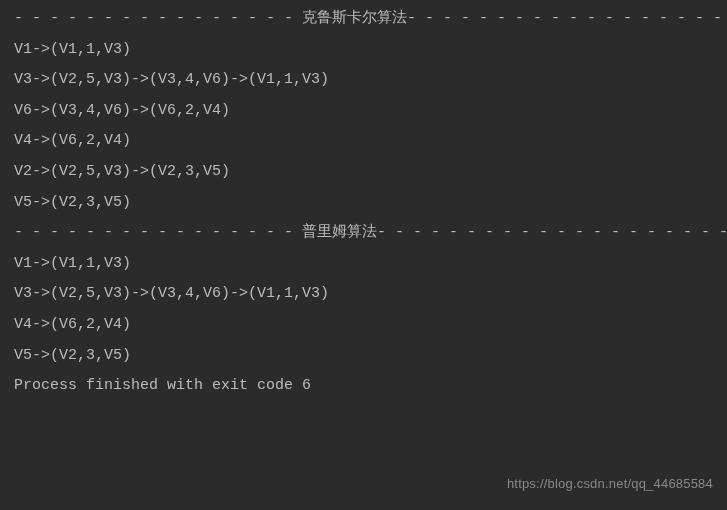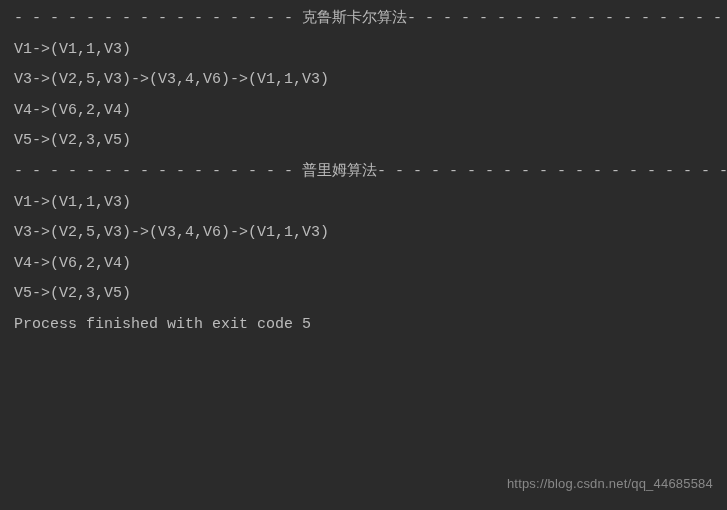--- a/index.html
+++ b/index.html
@@ -32,24 +32,26 @@
       letter-spacing: 0.2px;
     }
   </style>
 </head>
 <body>
 
 <div>
   <div class="line">- - - - - - - - - - - - - - - - 克鲁斯卡尔算法- - - - - - - - - - - - - - - - - - - - - - - - -</div>
   <div class="line">V1-&gt;(V1,1,V3)</div>
   <div class="line">V3-&gt;(V2,5,V3)-&gt;(V3,4,V6)-&gt;(V1,1,V3)</div>
+  <div class="line">V6-&gt;(V3,4,V6)-&gt;(V6,2,V4)</div>
   <div class="line">V4-&gt;(V6,2,V4)</div>
+  <div class="line">V2-&gt;(V2,5,V3)-&gt;(V2,3,V5)</div>
   <div class="line">V5-&gt;(V2,3,V5)</div>
   <div class="line">- - - - - - - - - - - - - - - - 普里姆算法- - - - - - - - - - - - - - - - - - - - - - - - -</div>
   <div class="line">V1-&gt;(V1,1,V3)</div>
   <div class="line">V3-&gt;(V2,5,V3)-&gt;(V3,4,V6)-&gt;(V1,1,V3)</div>
   <div class="line">V4-&gt;(V6,2,V4)</div>
   <div class="line">V5-&gt;(V2,3,V5)</div>
   <div class="line"></div>
-  <div class="line">Process finished with exit code 5</div>
+  <div class="line">Process finished with exit code 6</div>
 </div>
 
 <div class="watermark">https://blog.csdn.net/qq_44685584</div>
 
 </body></html>

